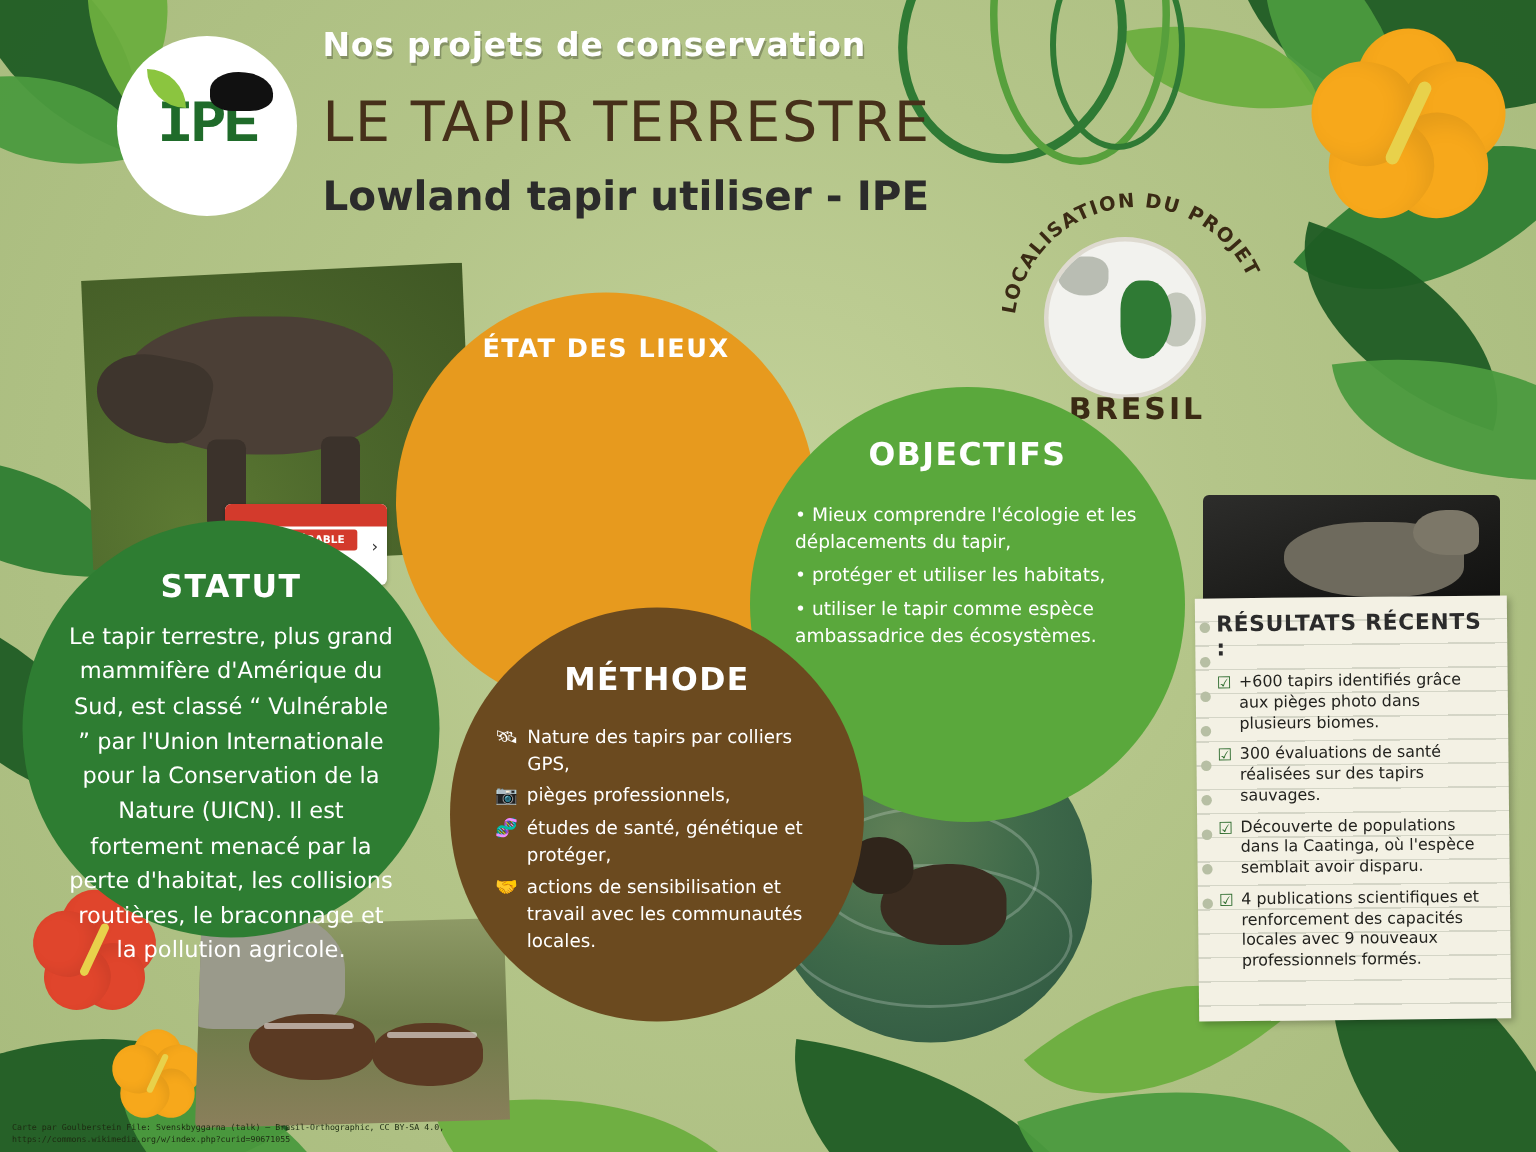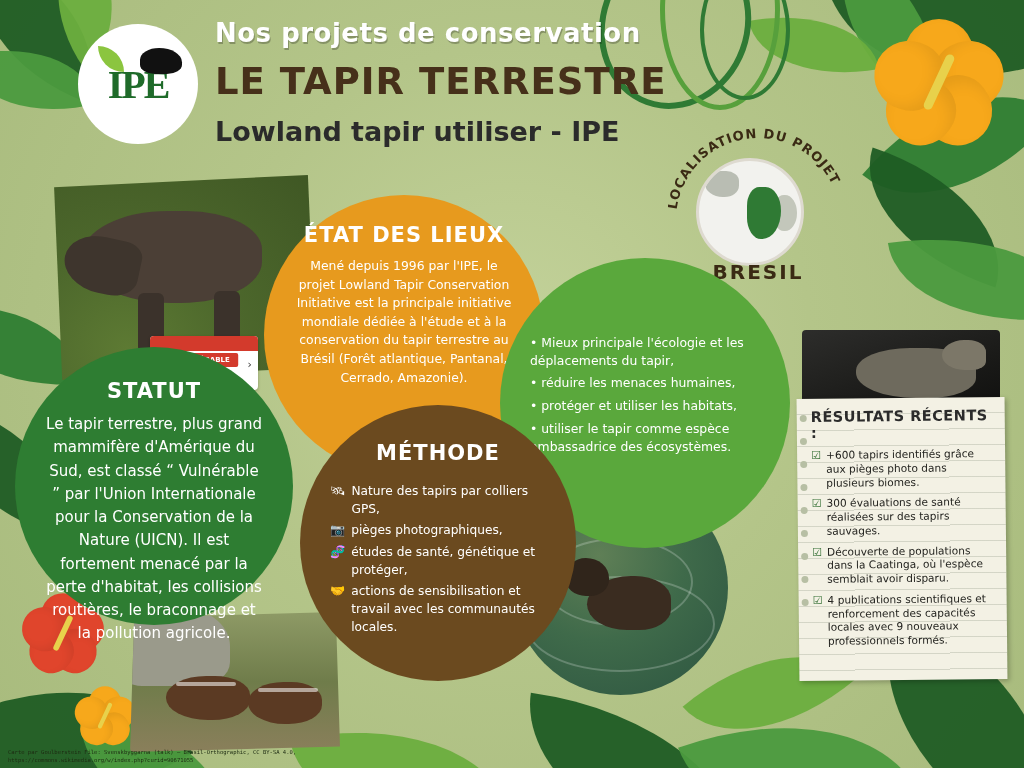--- a/index.html
+++ b/index.html
@@ -59,42 +59,42 @@
   
   .header { position: absolute; left: 0; top: 0; width: 100%; height: 170px; }
   .logo-circle {
     position: absolute; left: 78px; top: 24px;
     width: 120px; height: 120px; border-radius: 50%;
     background: #fff;
     display: flex; align-items: center; justify-content: center;
     flex-direction: column;
   }
   .logo-text {
-    font-family: Liberation Serif, serif;
+    font-family: Liberation Mono, monospace;
     font-weight: bold; font-size: 40px; color: #1f6b2a;
     letter-spacing: -2px;
   }
   .logo-leaf {
     position: absolute; left: 20px; top: 22px; width: 26px; height: 26px;
     background: #8bc53f; border-radius: 0 100% 0 100%;
   }
   .logo-tapir {
     position: absolute; right: 16px; top: 24px; width: 42px; height: 26px;
     background: #111; border-radius: 50% 60% 40% 40%;
   }
 
   .title-kicker {
     position: absolute; left: 215px; top: 18px;
-    font-size: 26px; font-weight: bold; color: #ffffff;
+    font-size: 22px; font-weight: bold; color: #ffffff;
     letter-spacing: .5px;
     text-shadow: 1px 2px 0 rgba(0,0,0,.25);
   }
   .title-main {
     position: absolute; left: 215px; top: 60px;
-    font-size: 37px; font-weight: bold; color: #46301a;
+    font-size: 37px; font-weight: normal; color: #46301a;
     letter-spacing: 1px;
   }
   .title-sub {
     position: absolute; left: 215px; top: 116px;
     font-size: 27px; font-weight: bold; color: #2b2b2b;
   }
 
   
   .loc-wrap { position: absolute; left: 668px; top: 120px; width: 180px; height: 170px; }
   .globe {
@@ -239,21 +239,21 @@
   .bubble h2 {
     font-size: 22px; font-weight: bold; letter-spacing: 1px;
     margin-bottom: 10px; text-transform: uppercase;
   }
   .bubble p, .bubble li { font-size: 12.5px; line-height: 1.45; }
 
   .b-etat {
     left: 264px; top: 195px; width: 280px; height: 280px;
     background: #e79a1e; padding-top: 28px;
   }
-  .b-etat h2 { color: #fff; font-size: 21px; }
+  .b-etat h2 { color: #fff; font-size: 17px; }
   .b-etat p { font-size: 12.4px; line-height: 1.5; }
 
   .b-statut {
     left: 15px; top: 347px; width: 278px; height: 278px;
     background: #2e7d32; padding-top: 32px;
   }
   .b-statut h2 { font-size: 21px; }
   .b-statut p { font-size: 15px; line-height: 1.55; }
 
   .b-objectifs {
@@ -427,50 +427,48 @@
   <div class="iucn">
     <div class="bar"></div>
     <div class="arrow l">‹</div>
     <div class="arrow r">›</div>
     <div class="lbl">VULNÉRABLE</div>
     <div class="vu">VU</div>
   </div>
 
   <div class="bubble b-etat">
     <h2>ÉTAT DES LIEUX</h2>
-    <p>Mené depuis 1996 par l'IPE, le projet Lowland Tapir Conservation Initiative est la principale initiative mondiale dédiée à l'étude et à la conservation du tapir terrestre au Brésil (Forêt atlantique, Pantanal, Cerrado, Amazonie).</p>
   </div>
 
   <div class="bubble b-statut">
     <h2>STATUT</h2>
     <p>Le tapir terrestre, plus grand mammifère d'Amérique du Sud, est classé “ Vulnérable ” par l'Union Internationale pour la Conservation de la Nature (UICN).  Il est fortement menacé par la perte d'habitat, les collisions routières, le braconnage et  la pollution agricole.</p>
   </div>
 
   <div class="bubble b-objectifs">
     <h2>
-      <br>
+      <span>OBJECTIFS</span><br>
     </h2>
     <ul>
-      <li>Mieux principale l'écologie et les déplacements du tapir,</li>
-      <li>réduire les menaces humaines,</li>
+      <li>Mieux comprendre l'écologie et les déplacements du tapir,</li>
       <li>protéger et utiliser les habitats,</li>
       <li>utiliser le tapir comme espèce ambassadrice des écosystèmes.</li>
     </ul>
   </div>
 
   <div class="bubble b-methode">
     <h2>MÉTHODE</h2>
     <ul>
       <li>
         <span class="ic">🛰</span>
         <span>Nature des tapirs par colliers GPS,</span>
       </li>
       <li>
         <span class="ic">📷</span>
-        <span>pièges photographiques,</span>
+        <span>pièges professionnels,</span>
       </li>
       <li>
         <span class="ic">🧬</span>
         <span>études de santé, génétique et protéger,</span>
       </li>
       <li>
         <span class="ic">🤝</span>
         <span>actions de sensibilisation et travail avec les communautés locales.</span>
       </li>
     </ul>

